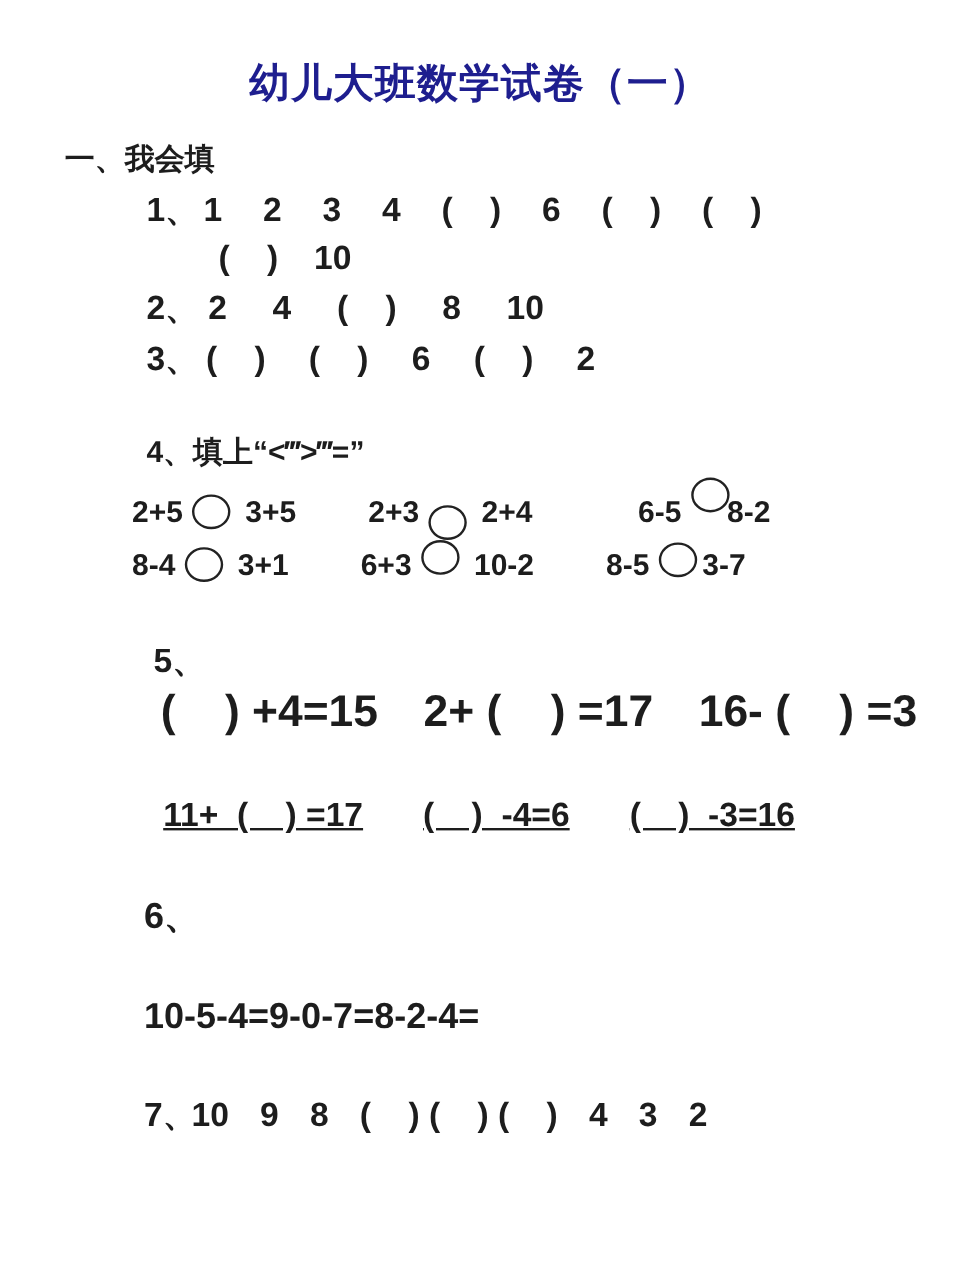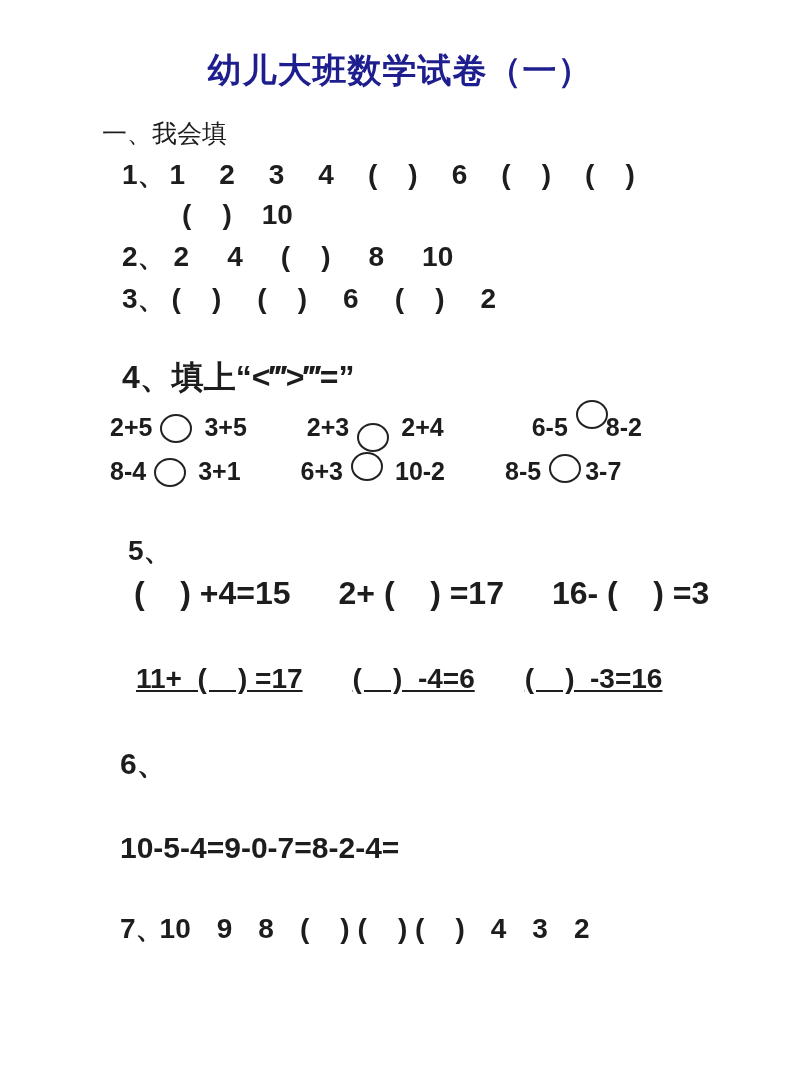--- a/index.html
+++ b/index.html
@@ -16,59 +16,59 @@
     margin: 0;
     padding-top: 50px;
     text-align: center;
     font-size: 34px;
     line-height: 40px;
     font-weight: 700;
     color: #1e1e8f;
     letter-spacing: 1px;
   }
   .sec-h {
-    margin: 28px 0 0 102px;
+    margin: 28px 0 0 54px;
     font-size: 25px;
     line-height: 30px;
-    font-weight: 400;
+    font-weight: 700;
   }
   .row {
     display: flex;
     align-items: center;
     font-weight: 600;
     line-height: 34px;
   }
   .row .tok, .row .qnum, .row .expr { white-space: pre; }
   .qnum { margin-right: -30px; }
   .q1a { margin: 10px 0 0 122px; font-size: 28px; gap: 34px; }
   .q1b { margin: 6px 0 0 182px; font-size: 28px; gap: 30px; }
   .q2  { margin: 8px 0 0 122px; font-size: 28px; gap: 38px; }
   .q3  { margin: 8px 0 0 122px; font-size: 28px; gap: 36px; }
-  .q4h { margin: 46px 0 0 122px; font-size: 32px; line-height: 30px; font-weight: 700; }
+  .q4h { margin: 46px 0 0 122px; font-size: 25px; line-height: 30px; font-weight: 700; }
   .cmp-row { margin-left: 110px; font-size: 25px; gap: 60px; height: 42px; }
   .cmp-row1 { margin-top: 14px; }
   .cmp-row2 { margin-top: 2px; }
-  .cmp { display: flex; align-items: flex-end; }
+  .cmp { display: flex; align-items: center; }
   .cmp-row1 .cmp:nth-child(3) { margin-left: 28px; }
   .circ {
     display: inline-block;
     width: 32px;
     height: 29px;
     border: 2px solid #222222;
     border-radius: 50%;
     margin: 0 12px 0 8px;
     transform: translateY(-1px);
     box-sizing: border-box;
   }
   .c-low { transform: translateY(8px); }
   .c-high { transform: translateY(-15px); margin-right: -2px; }
   .c-up { transform: translateY(-7px); }
   .c-up-tight { transform: translateY(-5px); margin-right: 4px; }
   .q5n { margin: 42px 0 0 128px; font-size: 28px; line-height: 34px; font-weight: 600; }
-  .q5r1 { margin: 8px 0 0 134px; font-size: 32px; gap: 48px; text-align: right; }
+  .q5r1 { margin: 8px 0 0 134px; font-size: 37px; gap: 38px; text-align: right; }
   .q5r2 { margin: 52px 0 0 136px; font-size: 28px; gap: 50px; text-decoration: underline; }
   .q6n { margin: 50px 0 0 120px; font-size: 30px; line-height: 36px; font-weight: 600; }
   .q6r1 { margin: 6px 0 0 120px; font-size: 30px; line-height: 36px; gap: 56px; }
   .q6r2 { margin: 48px 0 0 120px; font-size: 30px; line-height: 36px; }
   .q7 { margin: 46px 0 0 120px; font-size: 28px; gap: 26px; }
 </style>
 </head>
 <body>
 
 <div class="page">

